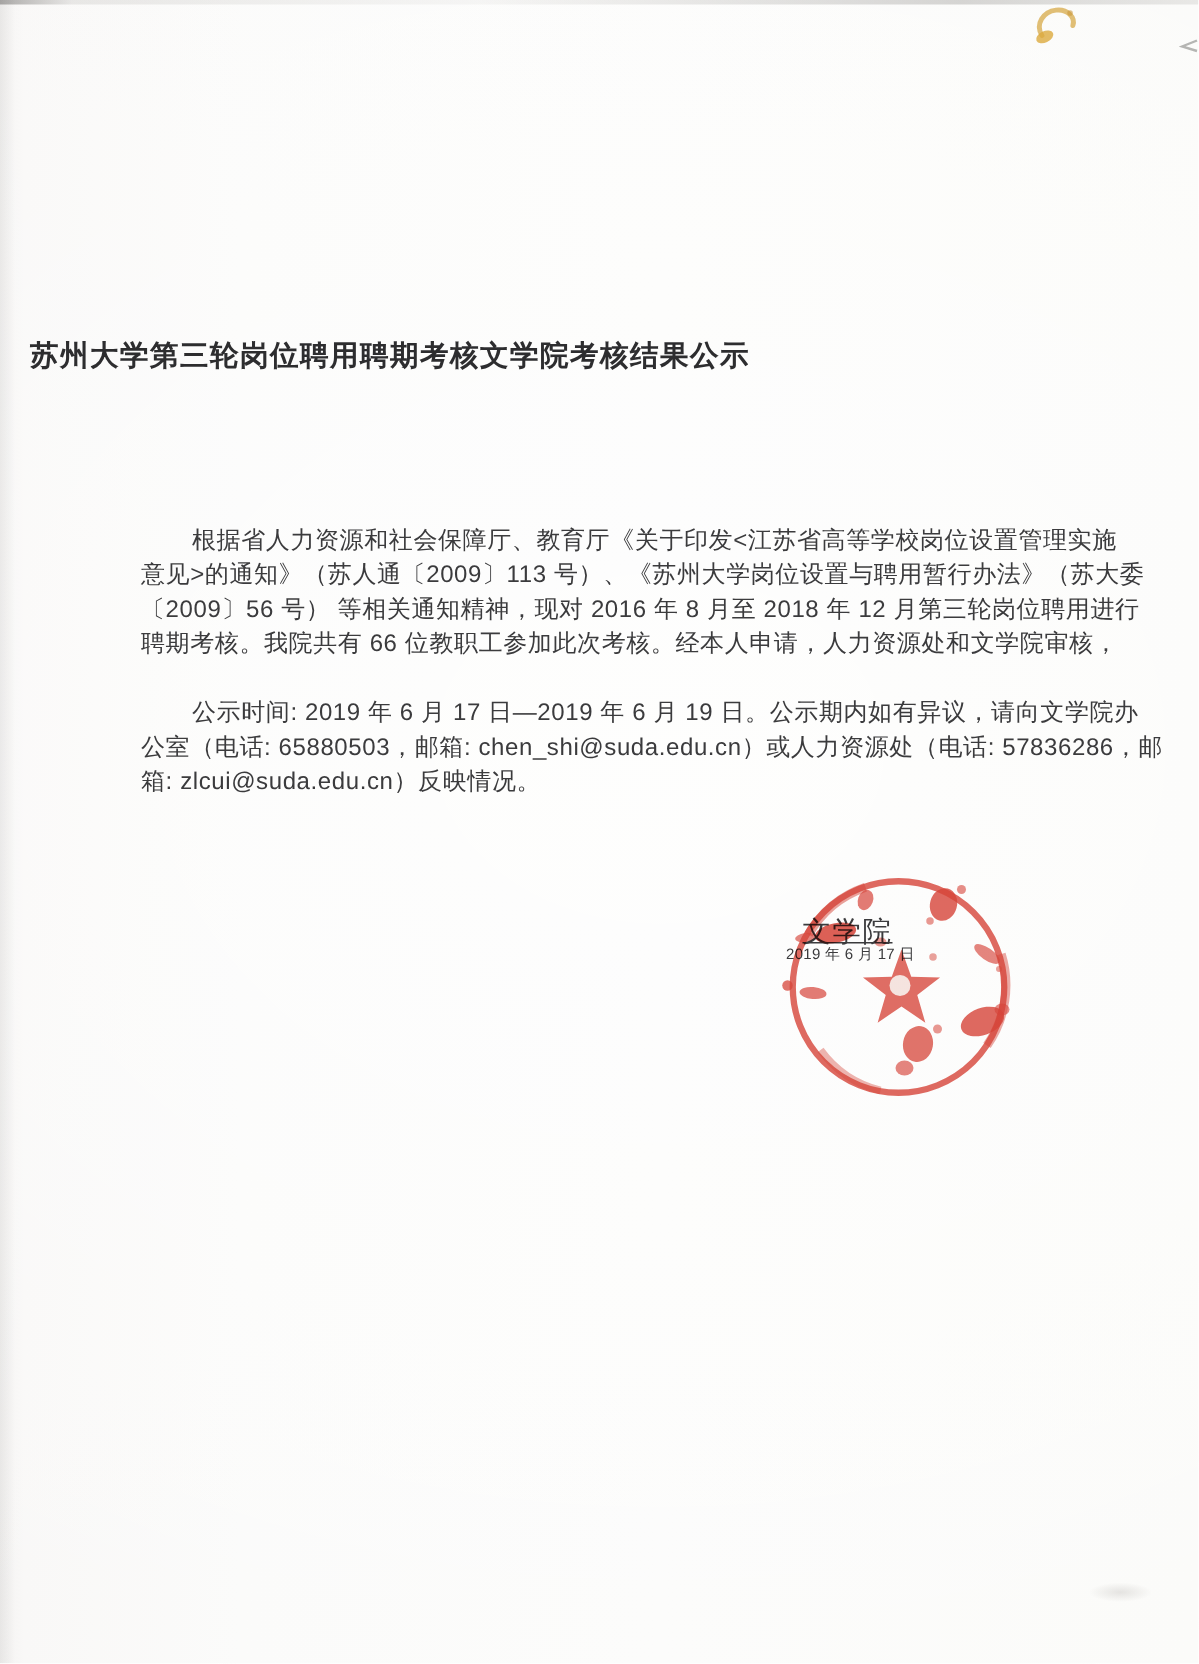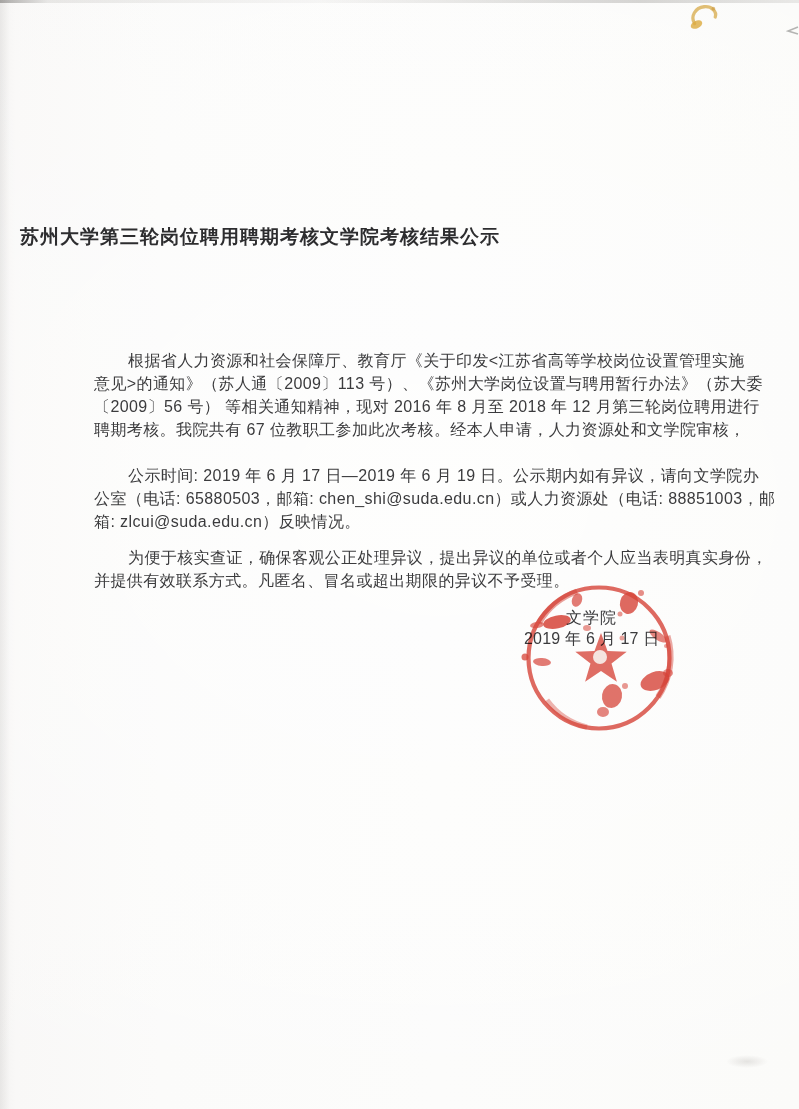--- a/index.html
+++ b/index.html
@@ -35,22 +35,22 @@
     position: absolute; left: 94px; width: 622px;
     font-size: 16px; line-height: 23px; letter-spacing: .4px;
     color: #3b3b3d;
   }
   .para .line { white-space: nowrap; height: 23px; }
   .para .line.indent { padding-left: 34px; }
   .p1 { top: 301px; margin-top: 48px; }
   .p2 { top: 423px; }
   .p3 { top: 464px; }
   .p4 { top: 546px; }
-  .sig-org  { position: absolute; left: 566px; top: 608px; font-size: 16px; letter-spacing: 1px; color: #3b3b3d; }
-  .sig-date { position: absolute; left: 524px; top: 629px; font-size: 16px; letter-spacing: .2px; color: #3b3b3d; }
+  .sig-org  { position: absolute; left: 535px; top: 608px; font-size: 19px; letter-spacing: 1px; color: #3b3b3d; text-decoration: underline; }
+  .sig-date { position: absolute; left: 524px; top: 629px; font-size: 10px; letter-spacing: .2px; color: #3b3b3d; }
   .seal {
     position: absolute; left: 517px; top: 578px; width: 164px; height: 160px;
     mix-blend-mode: multiply;
     filter: blur(.4px);
   }
   .yellow-smudge { position: absolute; left: 684px; top: 3px; width: 40px; height: 30px; }
   .edge-mark { position: absolute; left: 786px; top: 24px; width: 13px; height: 14px; opacity: .65; }
   .bottom-smudge {
     position: absolute; left: 726px; top: 1055px; width: 42px; height: 13px;
     background: radial-gradient(ellipse closest-side, rgba(170,166,162,.28), rgba(170,166,162,0));
@@ -73,34 +73,30 @@
   <svg class="edge-mark" viewBox="0 0 13 14">
     <polyline points="12,3 2,7 12,10" fill="none" stroke="#8f8f8d" stroke-width="1.6"></polyline>
   </svg>
 
   <div class="doc-title">苏州大学第三轮岗位聘用聘期考核文学院考核结果公示</div>
 
   <div class="para p1">
     <div class="line indent">根据省人力资源和社会保障厅、教育厅《关于印发&lt;江苏省高等学校岗位设置管理实施</div>
     <div class="line">意见&gt;的通知》（苏人通〔2009〕113 号）、《苏州大学岗位设置与聘用暂行办法》（苏大委</div>
     <div class="line">〔2009〕56 号） 等相关通知精神，现对 2016 年 8 月至 2018 年 12 月第三轮岗位聘用进行</div>
-    <div class="line">聘期考核。我院共有 67 位教职工参加此次考核。经本人申请，人力资源处和文学院审核，</div>
+    <div class="line">聘期考核。我院共有 66 位教职工参加此次考核。经本人申请，人力资源处和文学院审核，</div>
   </div>
 
 
   <div class="para p3">
     <div class="line indent">公示时间: 2019 年 6 月 17 日—2019 年 6 月 19 日。公示期内如有异议，请向文学院办</div>
-    <div class="line">公室（电话: 65880503，邮箱: chen_shi@suda.edu.cn）或人力资源处（电话: 88851003，邮</div>
+    <div class="line">公室（电话: 65880503，邮箱: chen_shi@suda.edu.cn）或人力资源处（电话: 57836286，邮</div>
     <div class="line">箱: zlcui@suda.edu.cn）反映情况。</div>
   </div>
 
-  <div class="para p4">
-    <div class="line indent">为便于核实查证，确保客观公正处理异议，提出异议的单位或者个人应当表明真实身份，</div>
-    <div class="line">并提供有效联系方式。凡匿名、冒名或超出期限的异议不予受理。</div>
-  </div>
 
   <div class="sig-org">文学院</div>
   <div class="sig-date">2019 年 6 月 17 日</div>
 
   <svg class="seal" viewBox="0 0 164 160">
     <g stroke="#d8453a" fill="none">
       <circle cx="82" cy="80" r="70.5" stroke-width="4.2" opacity=".8"></circle>
       <path d="M 22 45 A 70.5 70.5 0 0 1 60 13.5" stroke-width="6" opacity=".5"></path>
       <path d="M 150.5 58 A 70.5 70.5 0 0 1 141 119" stroke-width="6" opacity=".45"></path>
       <path d="M 30 122 A 70.5 70.5 0 0 0 70 149" stroke-width="5" opacity=".4"></path>

